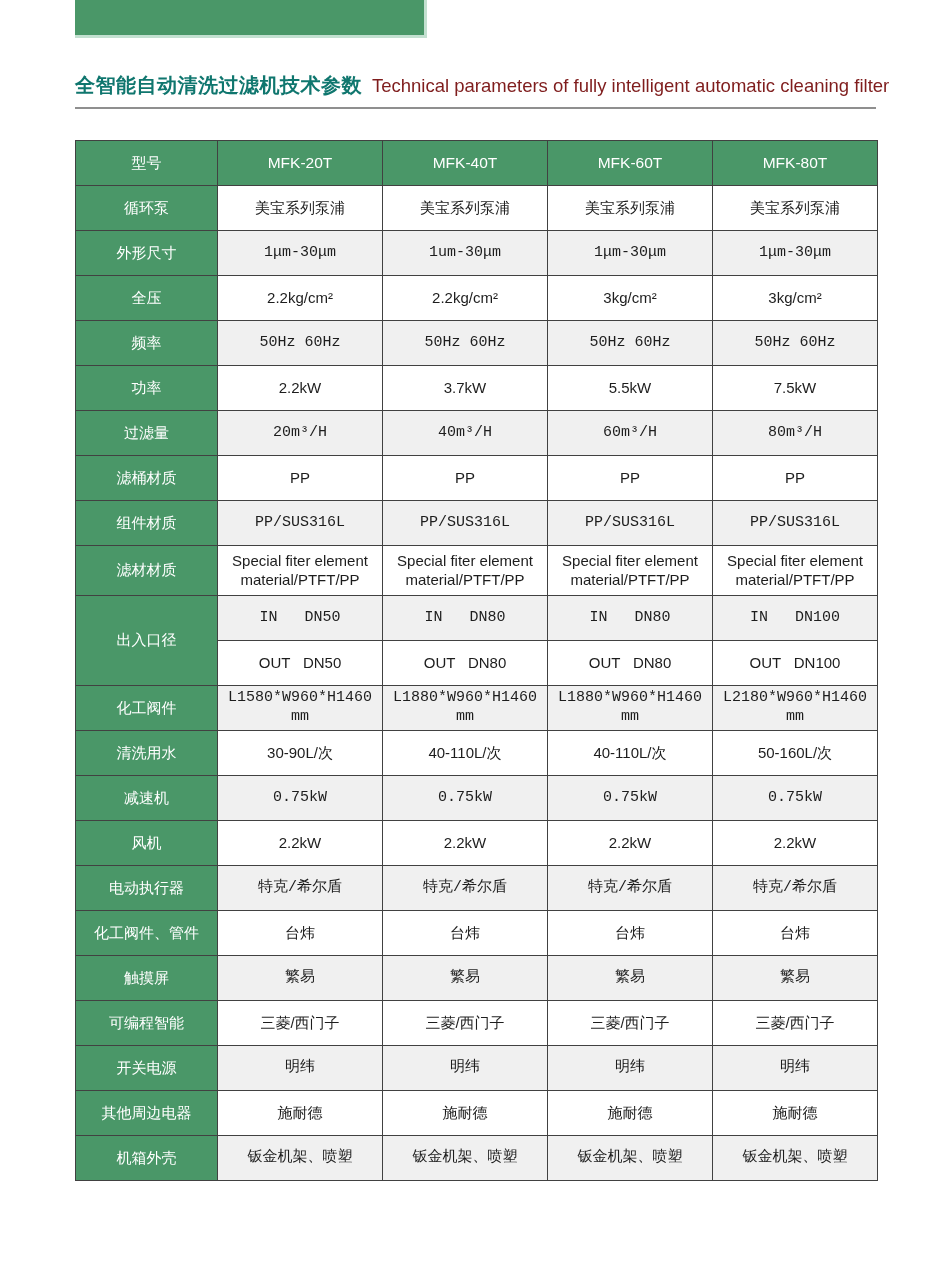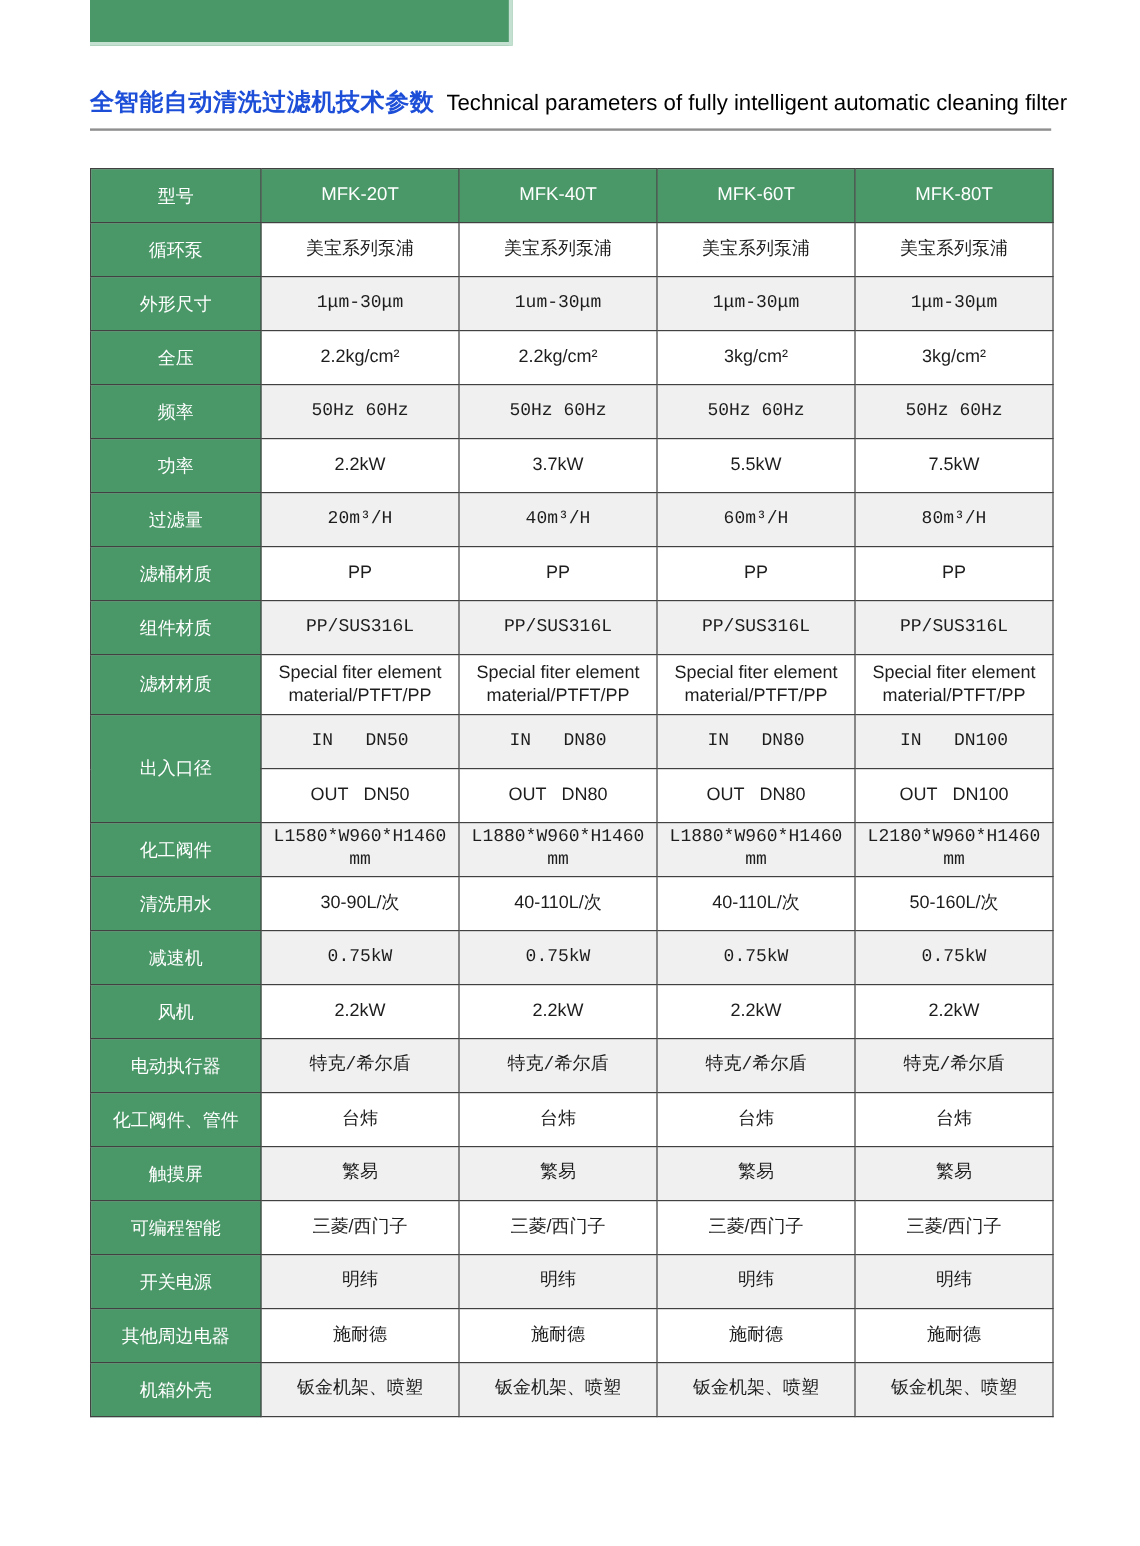--- a/index.html
+++ b/index.html
@@ -22,25 +22,25 @@
     width:352px;height:38px;
     background:var(--green);
     border-right:3px solid var(--green-light);
     border-bottom:3px solid var(--green-light);
   }
   .title-row{
     position:absolute;left:75px;top:72px;
     width:805px;white-space:nowrap;
   }
   .title-zh{
-    font-size:20px;font-weight:bold;color:#1d4ed8;
+    font-size:20px;font-weight:bold;color:#0f766e;
     letter-spacing:0.5px;
   }
   .title-en{
-    font-size:18.5px;color:#000000;margin-left:10px;
+    font-size:18.5px;color:#7f1d1d;margin-left:10px;
   }
   .divider{
     position:absolute;left:75px;top:107px;
     width:801px;height:2px;background:#8f8f8f;
   }
   table.spec{
     position:absolute;left:75px;top:140px;
     width:802px;
     border-collapse:collapse;
     table-layout:fixed;

